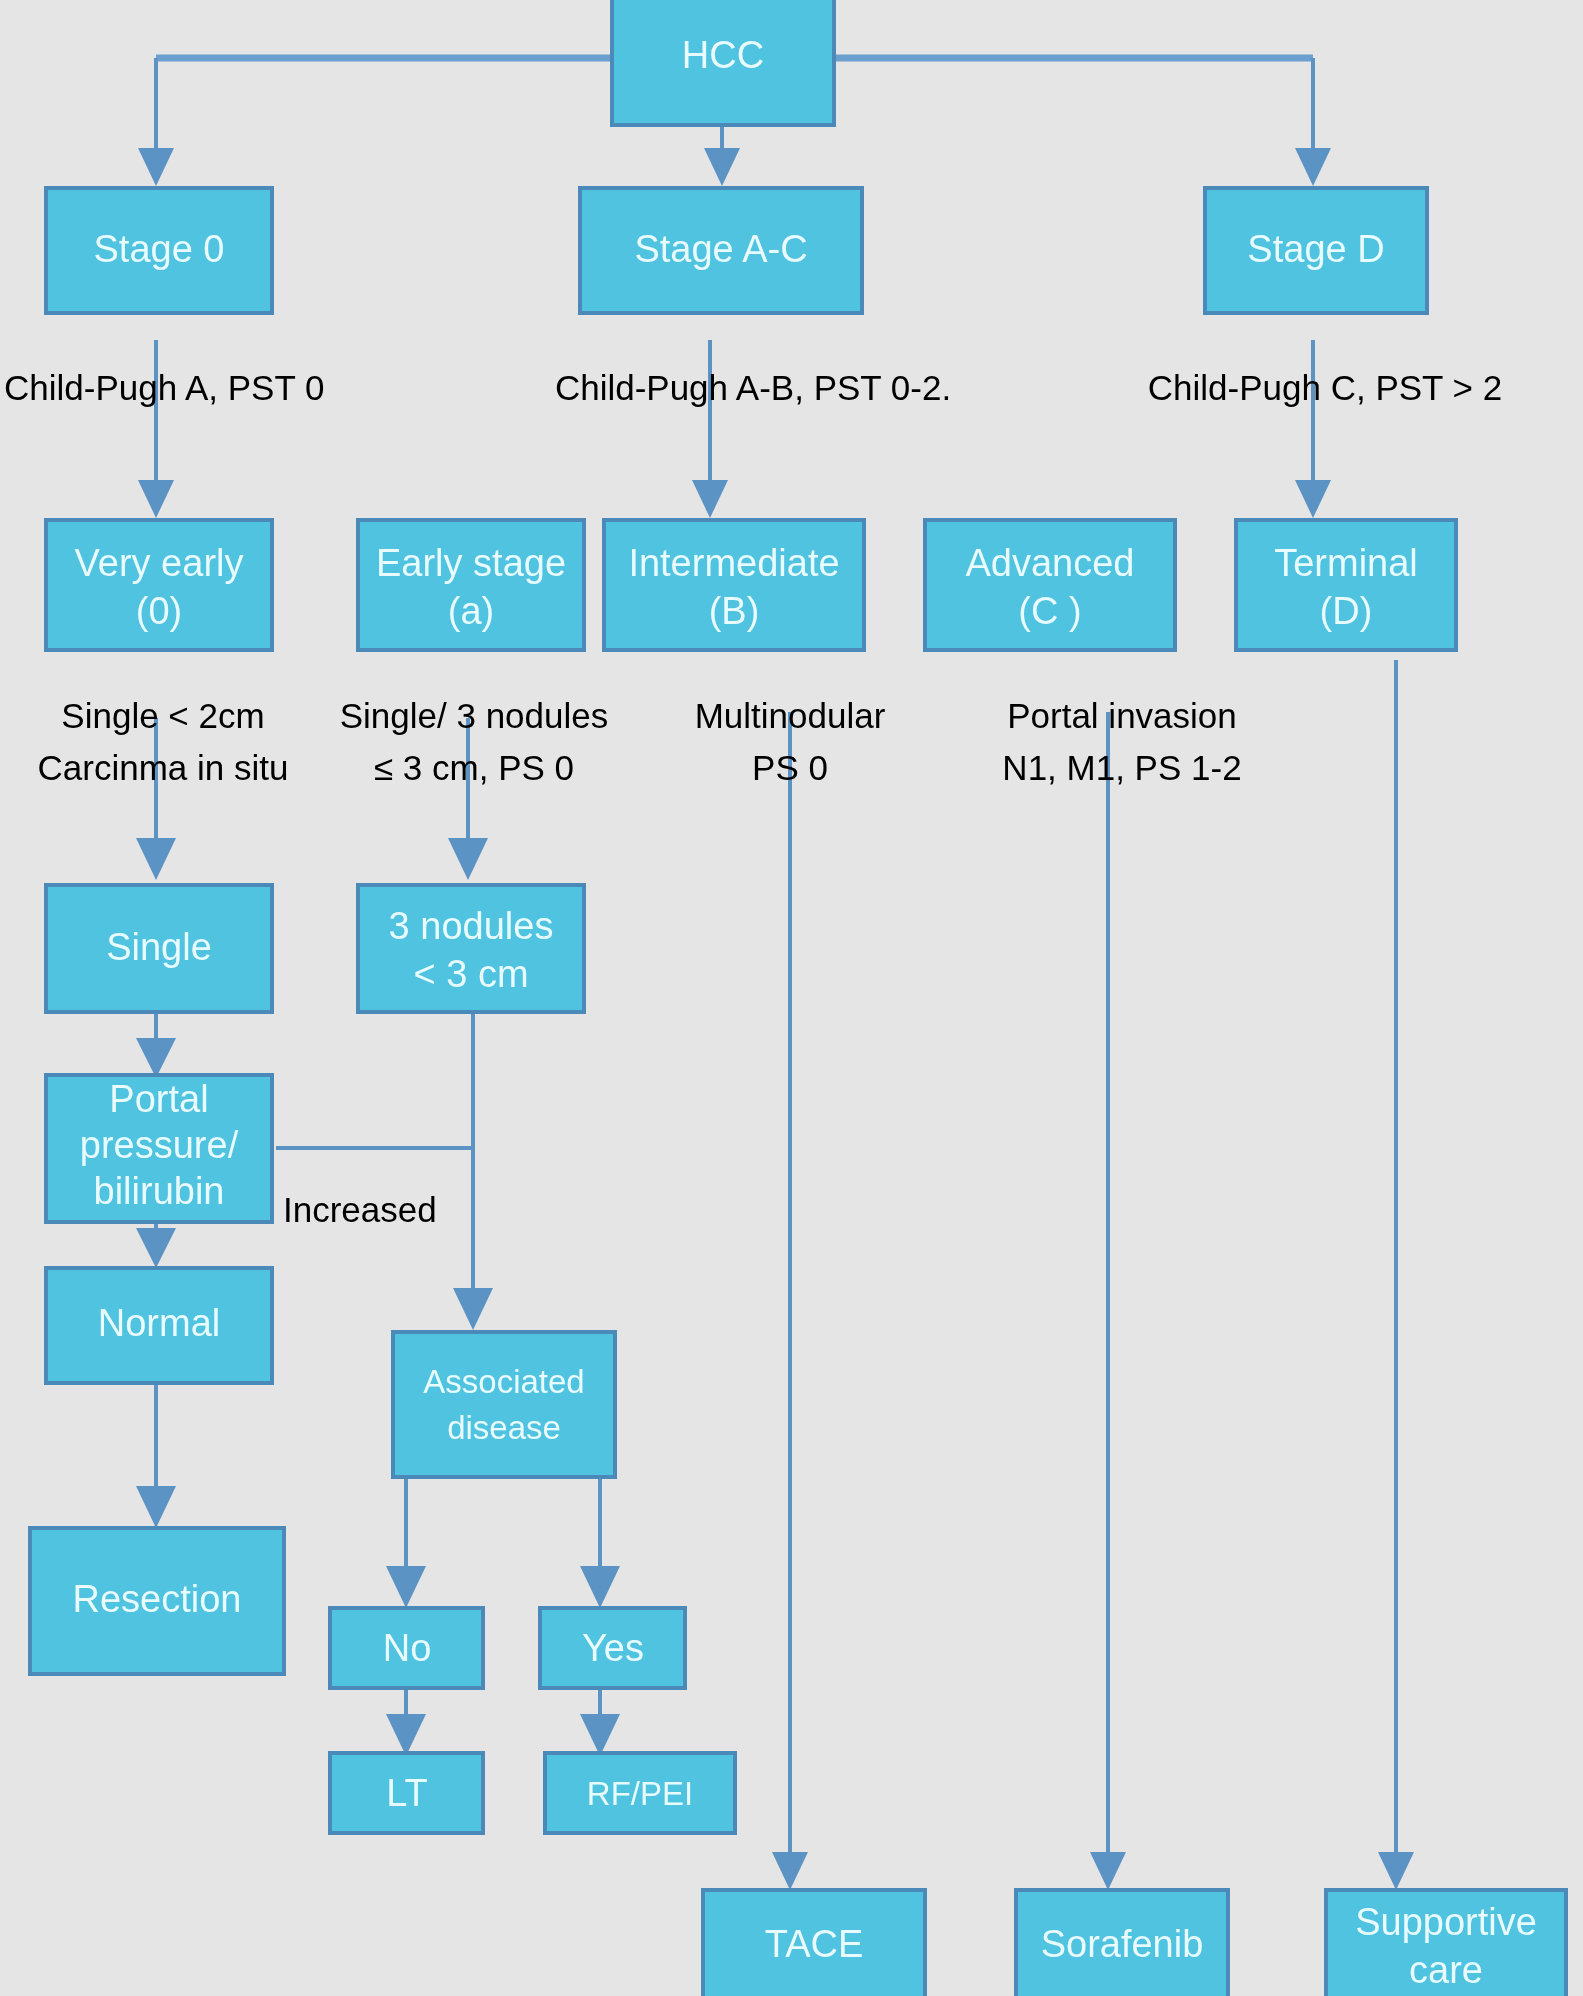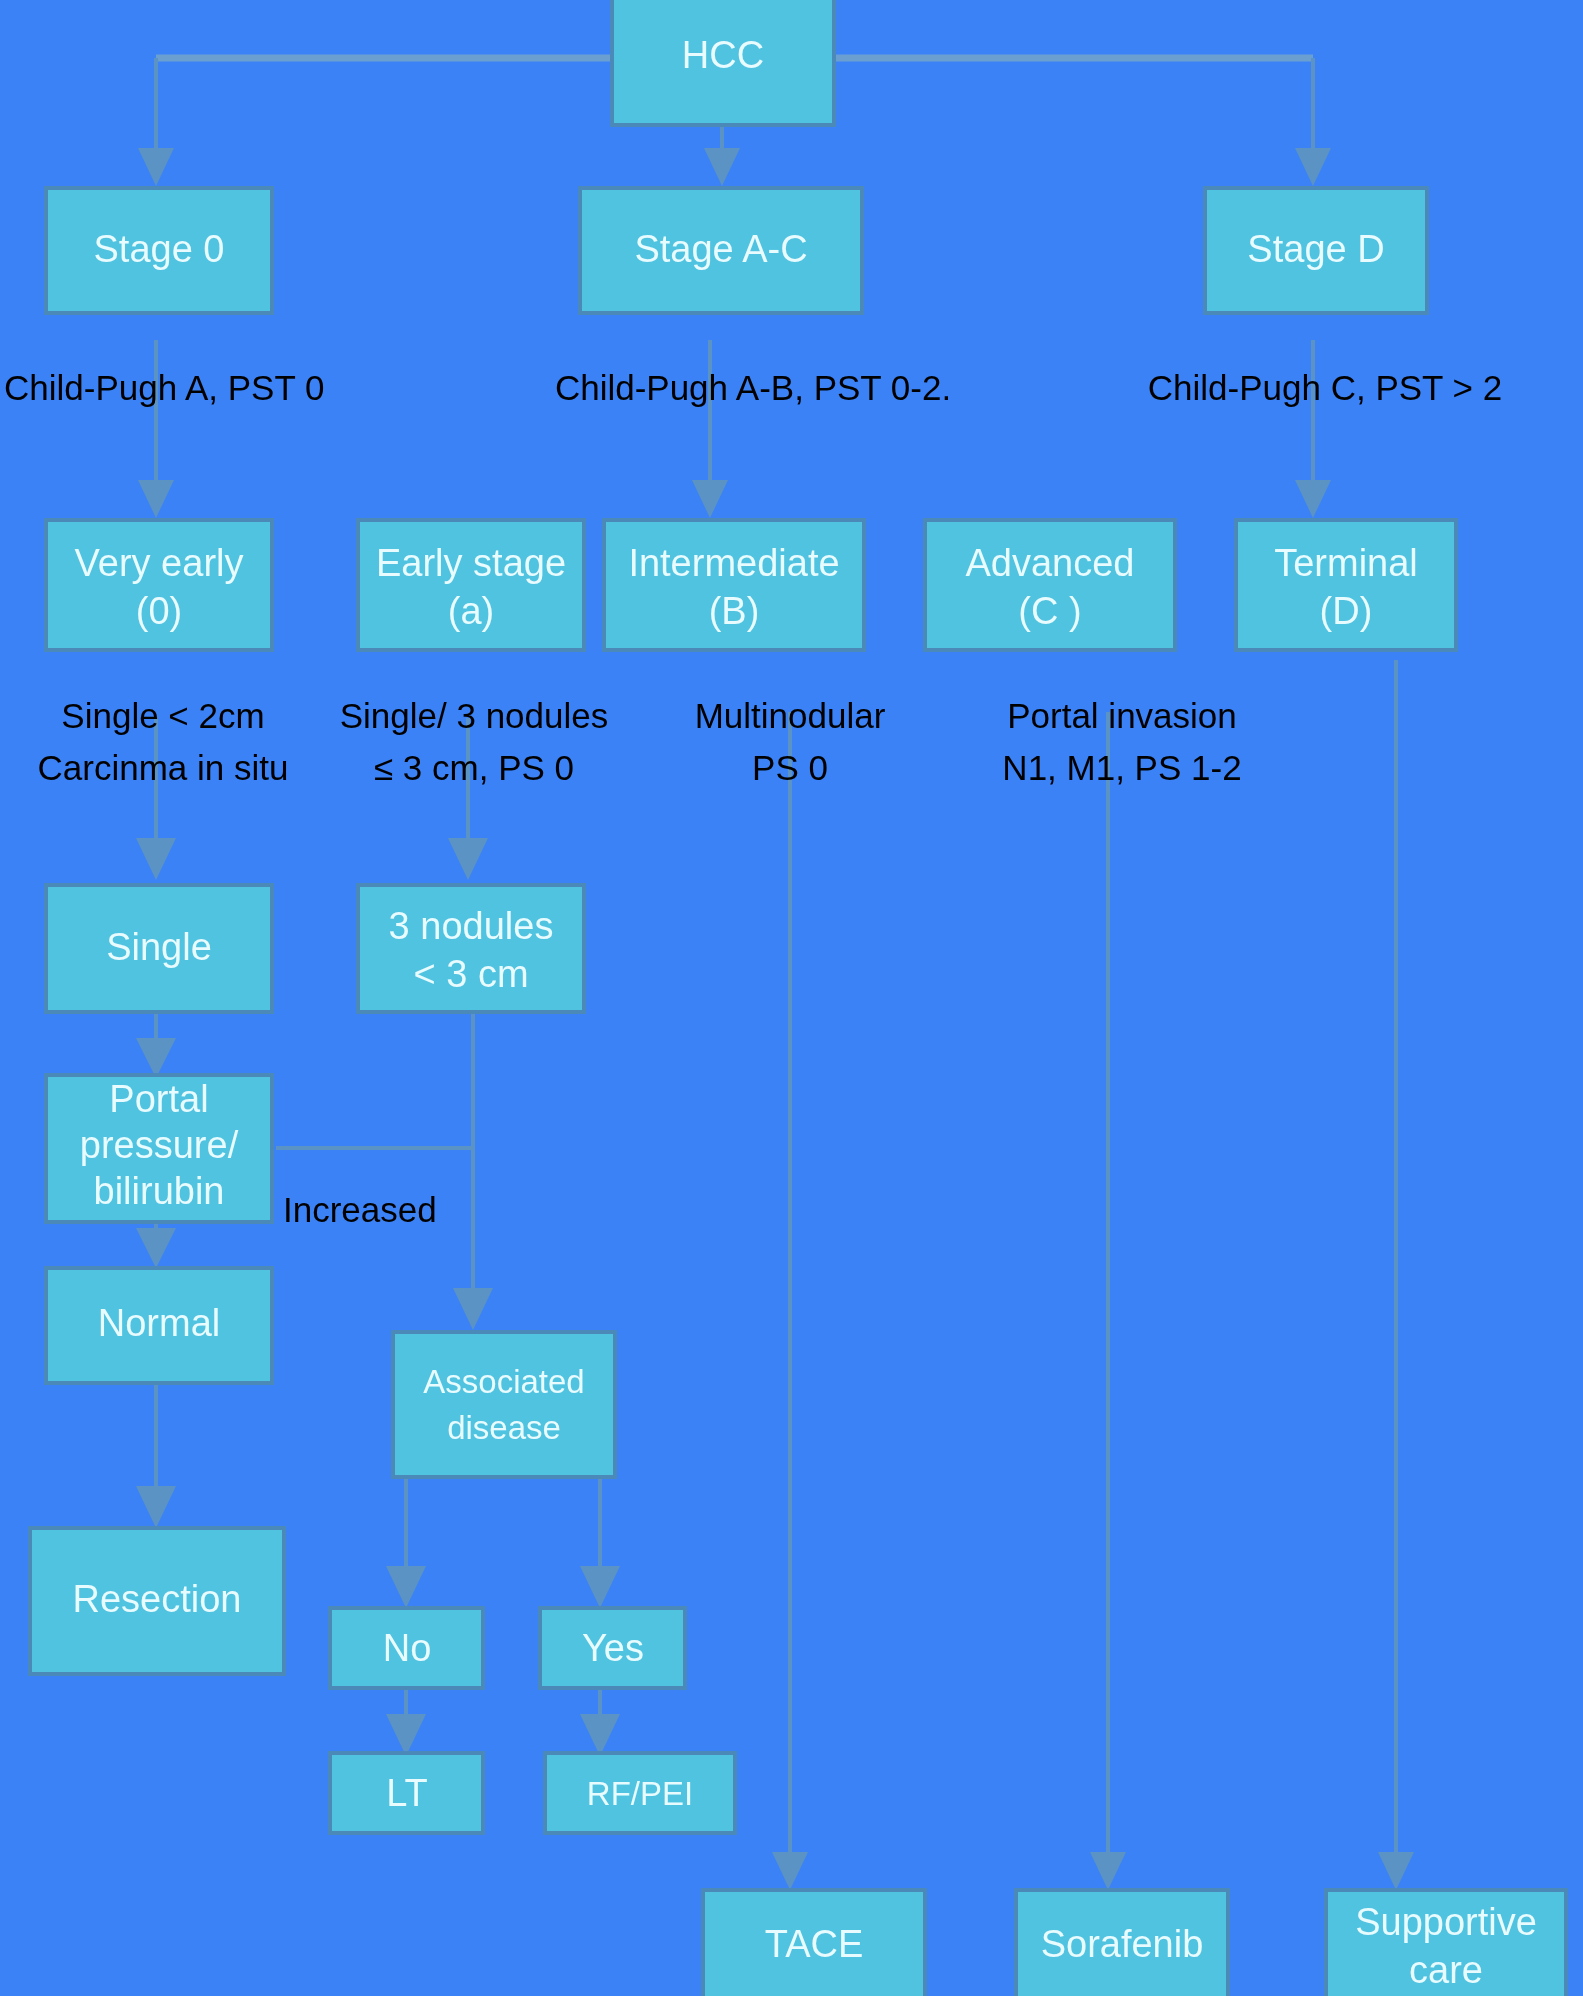--- a/index.html
+++ b/index.html
@@ -7,21 +7,21 @@
     padding: 0;
     background: #ffffff;
   }
   body {
     font-family: "Liberation Sans", sans-serif;
   }
   #canvas {
     position: relative;
     width: 1583px;
     height: 1996px;
-    background: #3b82f6;
+    background: #e5e5e5;
     overflow: hidden;
   }
   svg.flow {
     position: absolute;
     left: 0;
     top: 0;
     width: 1583px;
     height: 1996px;
   }
   .node-rect {

